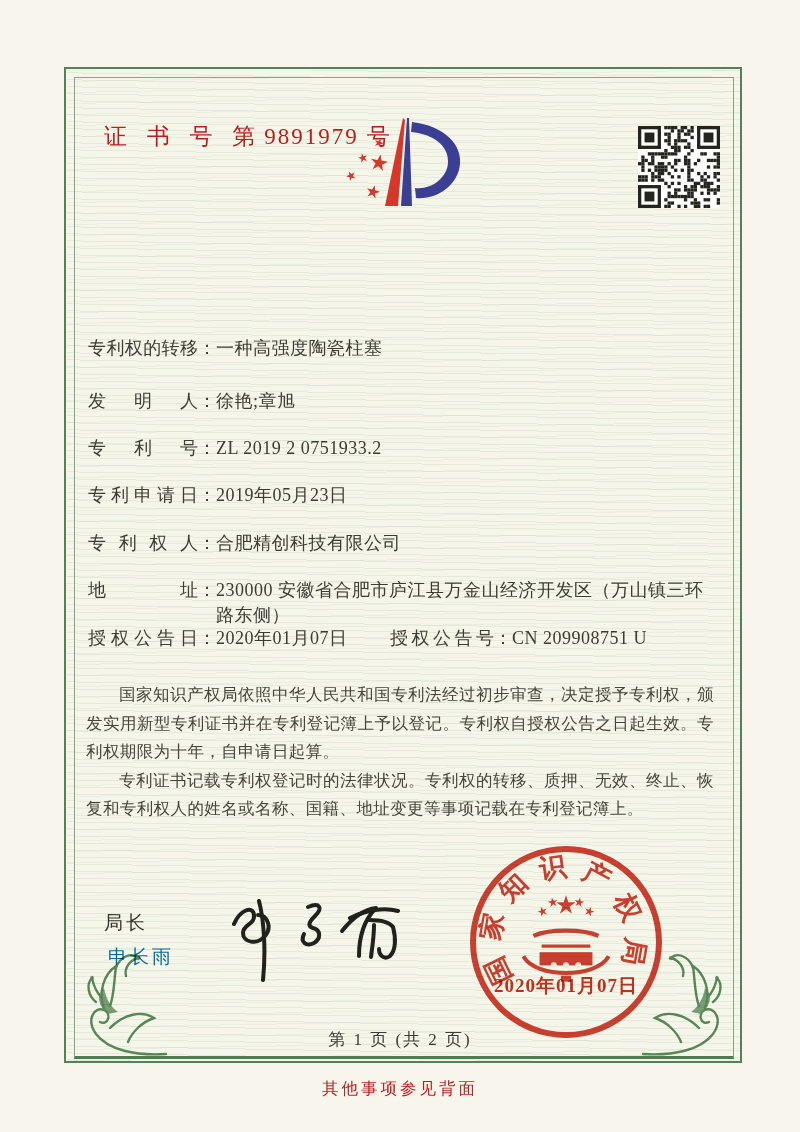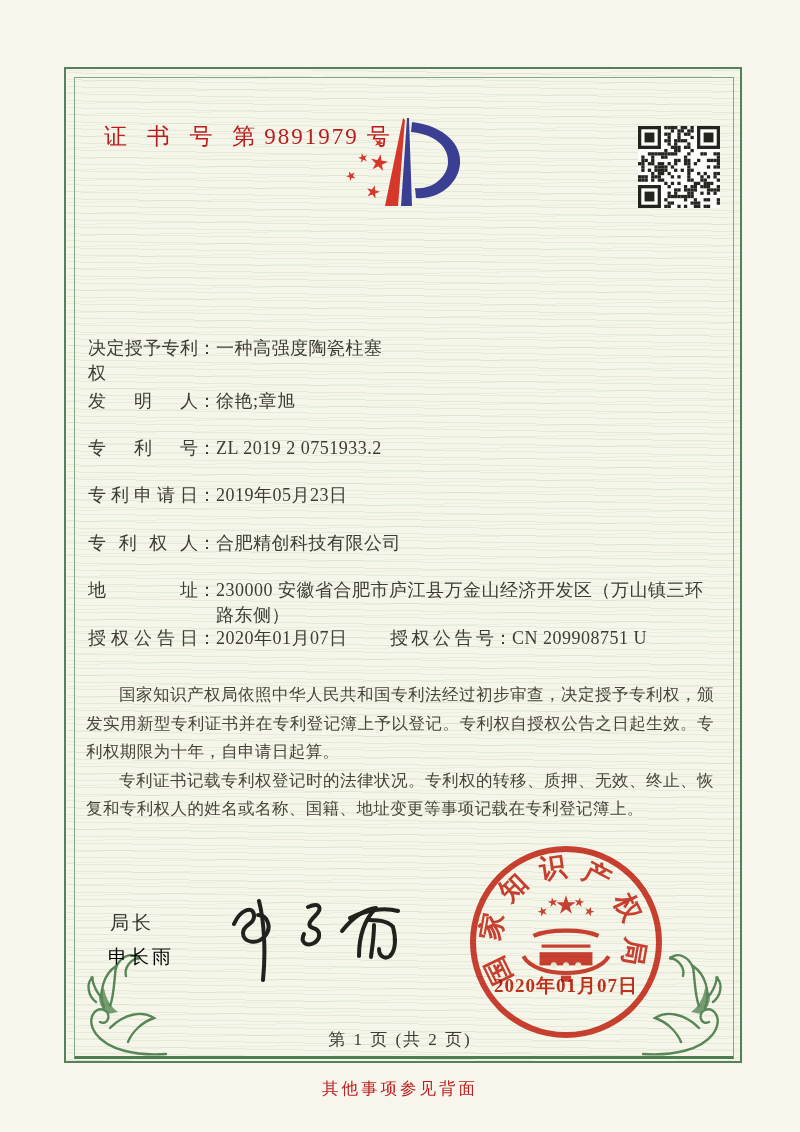--- a/index.html
+++ b/index.html
@@ -46,22 +46,22 @@
   }
   .fcolon{flex:0 0 18px;width:18px;}
   .fvalue{max-width:492px;letter-spacing:0.5px;}
   .grant-no-pair{position:absolute;left:302px;top:0;display:flex;white-space:nowrap;}
   .grant-no-pair .flabel{width:104px;flex:0 0 104px;}
   .bodytext{
     left:86px;top:662px;width:628px;font-size:16.5px;line-height:28.5px;
     color:#47443a;text-align:justify;letter-spacing:0.4px;margin-top:19px;
   }
   .bodytext p{margin:0;text-indent:2em;}
-  .sig-title{left:110px;top:910px;font-size:19px;letter-spacing:3px;color:#33322c;}
-  .sig-name{left:108px;top:944px;font-size:19px;letter-spacing:3px;color:#000000;}
+  .sig-title{left:104px;top:910px;font-size:19px;letter-spacing:3px;color:#33322c;}
+  .sig-name{left:108px;top:944px;font-size:19px;letter-spacing:3px;color:#0369a1;}
   .sig-svg{left:212px;top:876px;mix-blend-mode:multiply;}
   .seal{
     left:467px;top:843px;width:198px;height:198px;mix-blend-mode:multiply;opacity:.96;
   }
   .seal-ring{
     position:absolute;left:3px;top:3px;width:180px;height:180px;
     border:6px solid #cf3a2b;border-radius:50%;
   }
   .seal-ch{
     position:absolute;left:96px;top:96px;width:0;height:0;
@@ -315,21 +315,21 @@
         <rect x="59.04" y="0" width="22.959999999999997" height="22.959999999999997" fill="#24241f"></rect>
         <rect x="62.31999999999999" y="3.28" width="16.4" height="16.4" fill="#fdfdfb"></rect>
         <rect x="65.6" y="6.56" width="9.84" height="9.84" fill="#24241f"></rect>
         <rect x="0" y="59.04" width="22.959999999999997" height="22.959999999999997" fill="#24241f"></rect>
         <rect x="3.28" y="62.31999999999999" width="16.4" height="16.4" fill="#fdfdfb"></rect>
         <rect x="6.56" y="65.6" width="9.84" height="9.84" fill="#24241f"></rect>
       </svg></div>
 
 
   <div class="frow" style="top:336px">
-    <span class="flabel">决定授予专利权</span>
+    <span class="flabel">专利权的转移</span>
       <span class="fcolon">：</span>
       <span class="fvalue">一种高强度陶瓷柱塞</span>
   </div>
   <div class="frow" style="top:389px">
     <span class="flabel">发明人</span>
       <span class="fcolon">：</span>
       <span class="fvalue">徐艳;章旭</span>
   </div>
   <div class="frow" style="top:436px">
     <span class="flabel">专利号</span>

